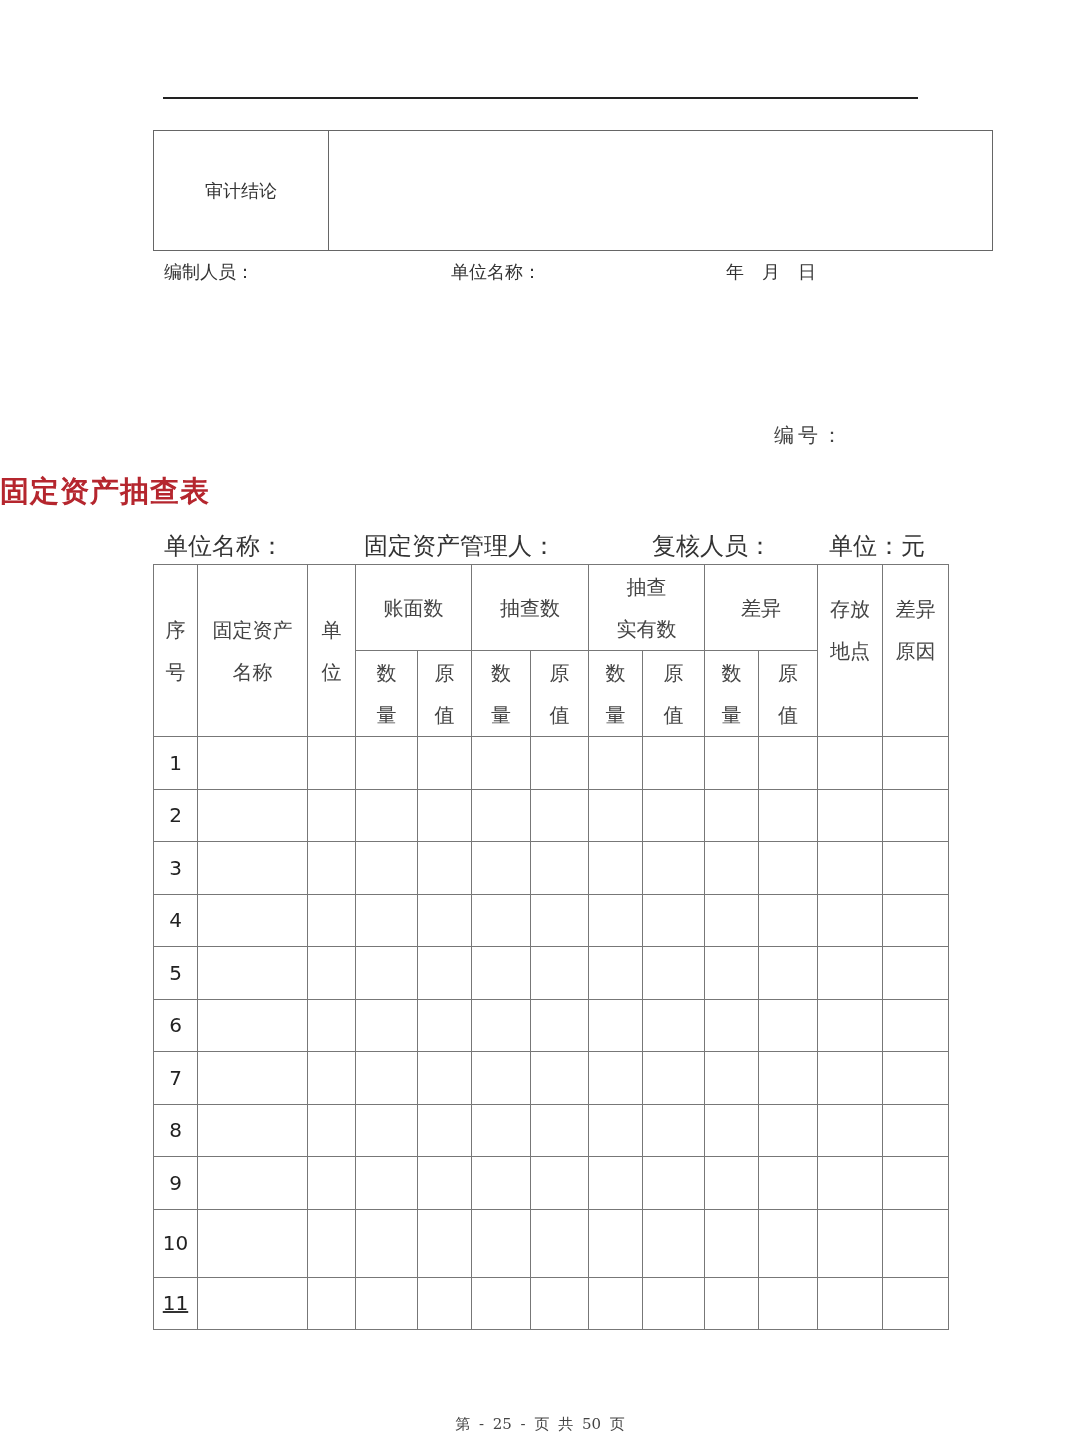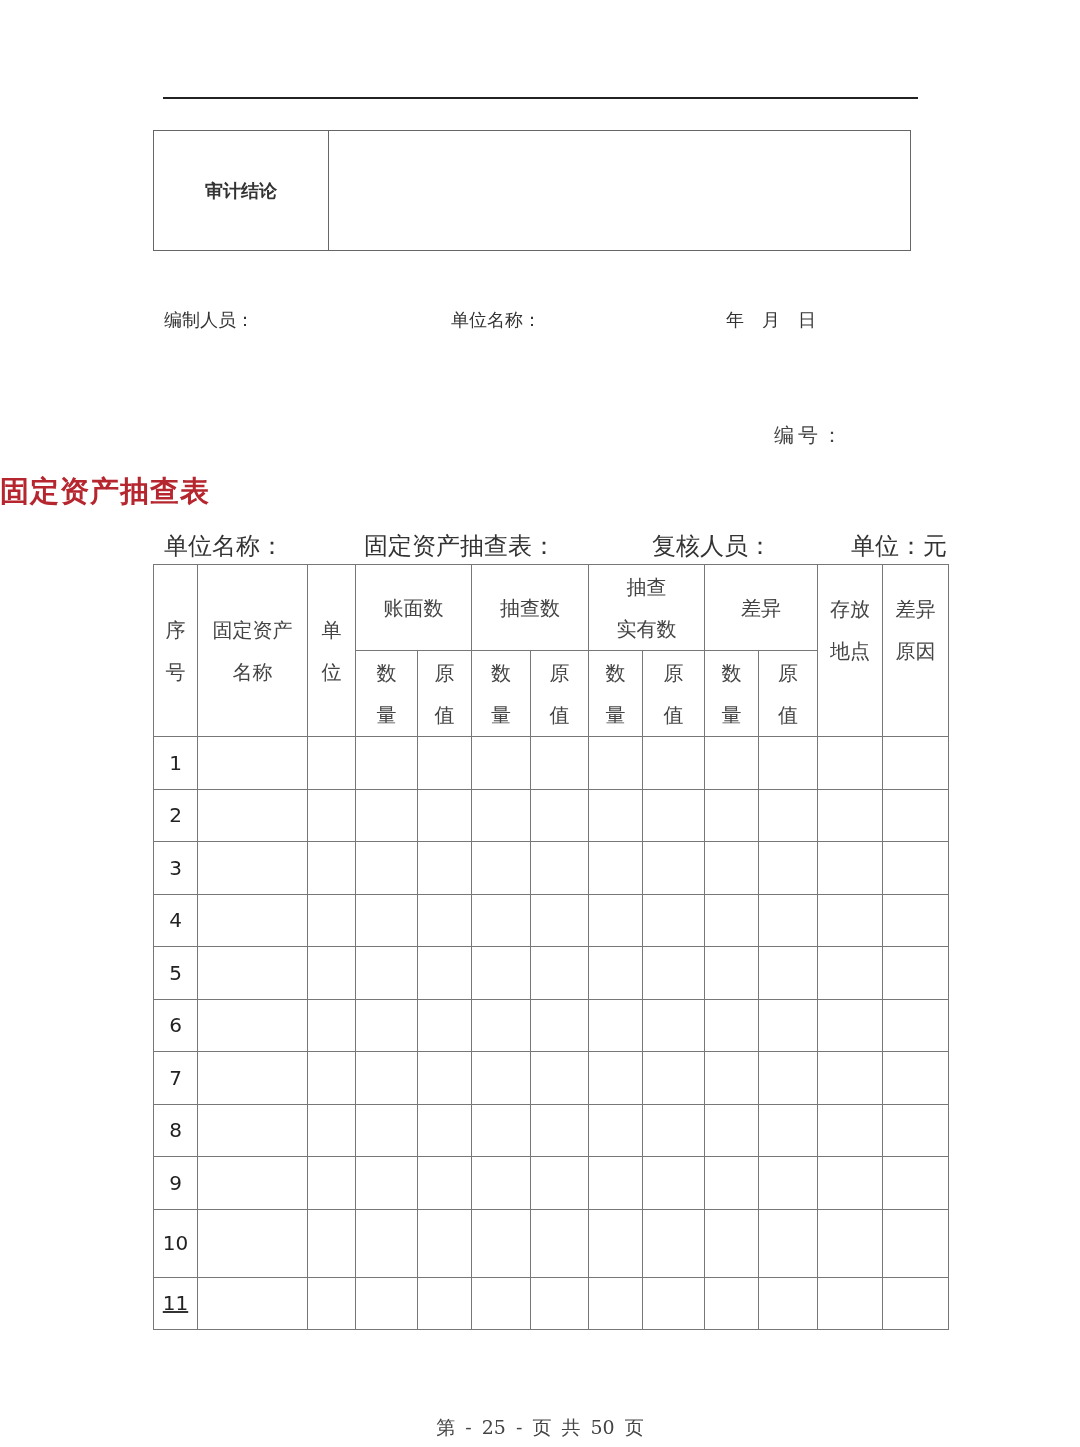--- a/index.html
+++ b/index.html
@@ -1,52 +1,52 @@
 <!DOCTYPE html>
 <html><head>
 <meta charset="utf-8">
 <style>
   html, body { margin: 0; padding: 0; background: #ffffff; }
   body { width: 1080px; height: 1447px; position: relative; overflow: hidden;
          font-family: "DejaVu Serif", "Liberation Serif", serif; color: #333; }
   .abs { position: absolute; }
   .hr-top { left: 163px; top: 97px; width: 755px; height: 0; border-top: 2px solid #222; }
-  .conclusion { left: 153px; top: 130px; width: 758px; height: 121px; border: 1.5px solid #666; box-sizing: border-box; display: flex; font-weight: bold; }
+  .conclusion { left: 153px; top: 130px; width: 840px; height: 121px; border: 1.5px solid #666; box-sizing: border-box; display: flex; }
   .conclusion .lbl { width: 174px; border-right: 1.5px solid #666; display: flex; align-items: center; justify-content: center; font-size: 18px; color: #333; }
   .conclusion .val { flex: 1; }
-  .sign-row { top: 260px; font-size: 18px; color: #333; margin-top: 48px; }
+  .sign-row { top: 260px; font-size: 18px; color: #333; }
   .num-label { left: 774px; top: 422px; font-size: 20px; letter-spacing: 4px; color: #444; }
   .title { left: 0; width: 1080px; top: 472px; font-size: 29px; font-weight: bold; color: #b5262e; letter-spacing: 1px; }
   .meta { top: 530px; font-size: 24px; color: #333; }
   table.grid { position: absolute; left: 153px; top: 564px; width: 795px; border-collapse: collapse; table-layout: fixed; }
   table.grid td { border: 1.5px solid #777; text-align: center; vertical-align: middle; padding: 0; font-size: 20px; color: #444; line-height: 42px; }
   table.grid td.num { font-family: "DejaVu Sans", "Liberation Sans", sans-serif; font-size: 20px; color: #222; }
-  .footer { left: 0; width: 1080px; top: 1415px; text-align: center; font-size: 19px; color: #444; word-spacing: 4px; }
+  .footer { left: 0; width: 1080px; top: 1415px; text-align: center; font-size: 15px; color: #444; word-spacing: 4px; }
 </style>
 </head>
 <body>
 
 <div class="abs hr-top"></div>
 
 <div class="abs conclusion">
   <div class="lbl">审计结论</div>
   <div class="val"></div>
 </div>
 
 <div class="abs sign-row" style="left:164px">编制人员：</div>
 <div class="abs sign-row" style="left:451px">单位名称：</div>
 <div class="abs sign-row" style="left:726px; white-space:pre">年　月　日</div>
 
 <div class="abs num-label">编号：</div>
 <div class="abs title">固定资产抽查表</div>
 
 <div class="abs meta" style="left:164px">单位名称：</div>
-<div class="abs meta" style="left:364px">固定资产抽查表：</div>
+<div class="abs meta" style="left:364px">固定资产管理人：</div>
 <div class="abs meta" style="left:652px">复核人员：</div>
-<div class="abs meta" style="left:851px">单位：元</div>
+<div class="abs meta" style="left:829px">单位：元</div>
 
 <table class="grid">
   <colgroup>
     <col style="width:44px">
       <col style="width:110px">
       <col style="width:48px">
     <col style="width:62px">
       <col style="width:54px">
     <col style="width:59px">
       <col style="width:58px">

